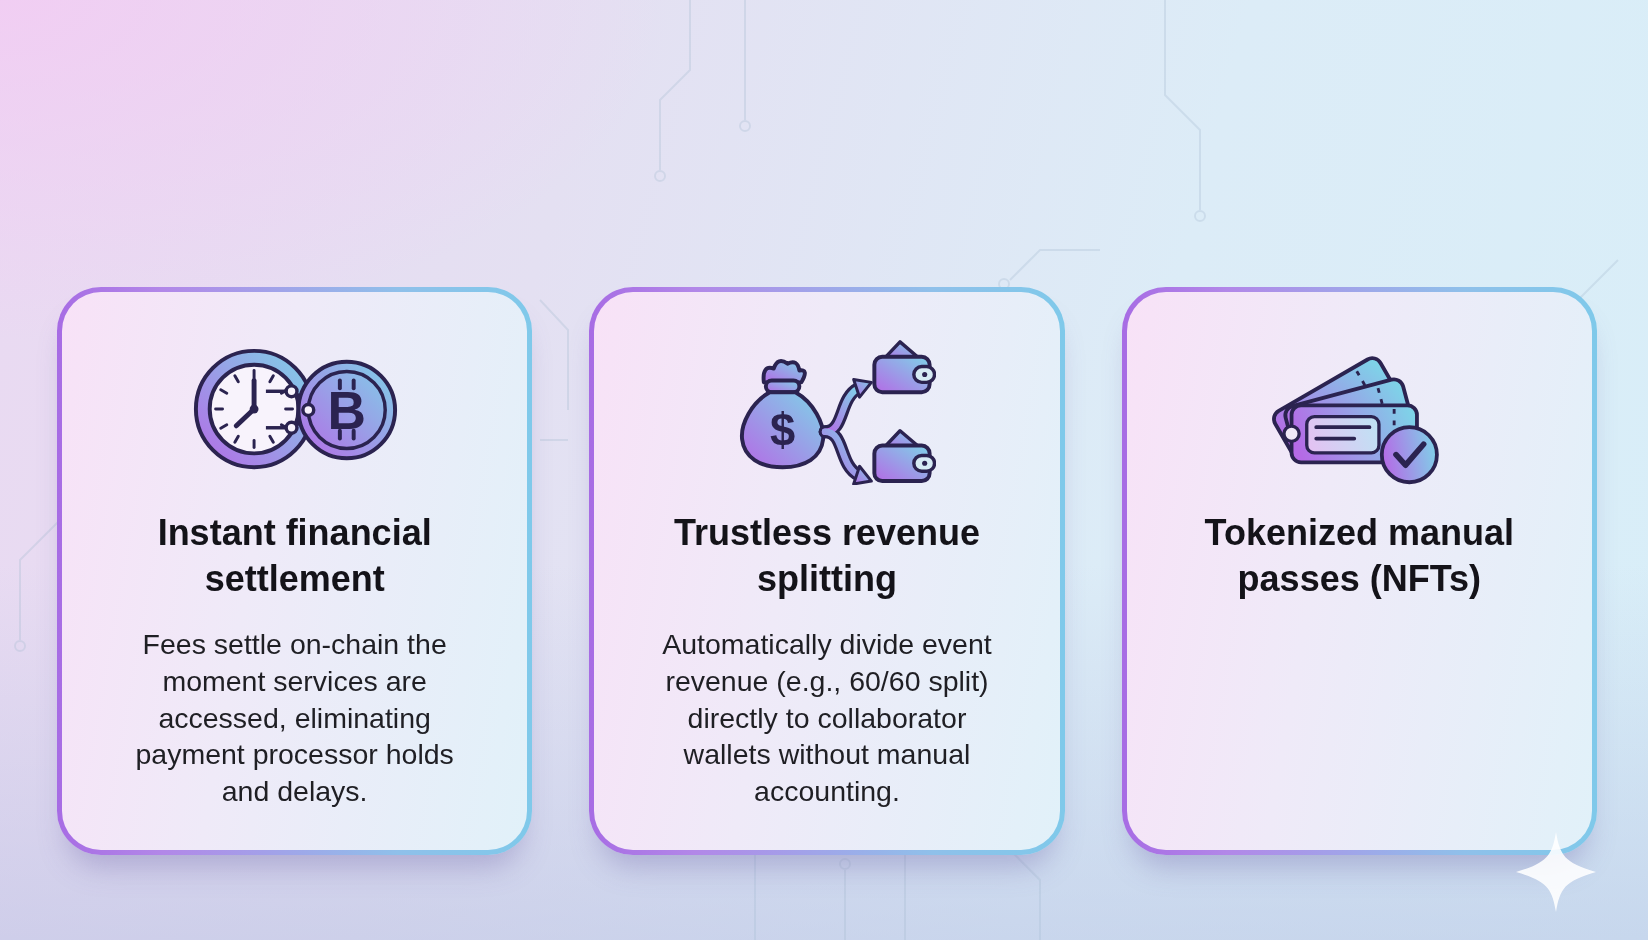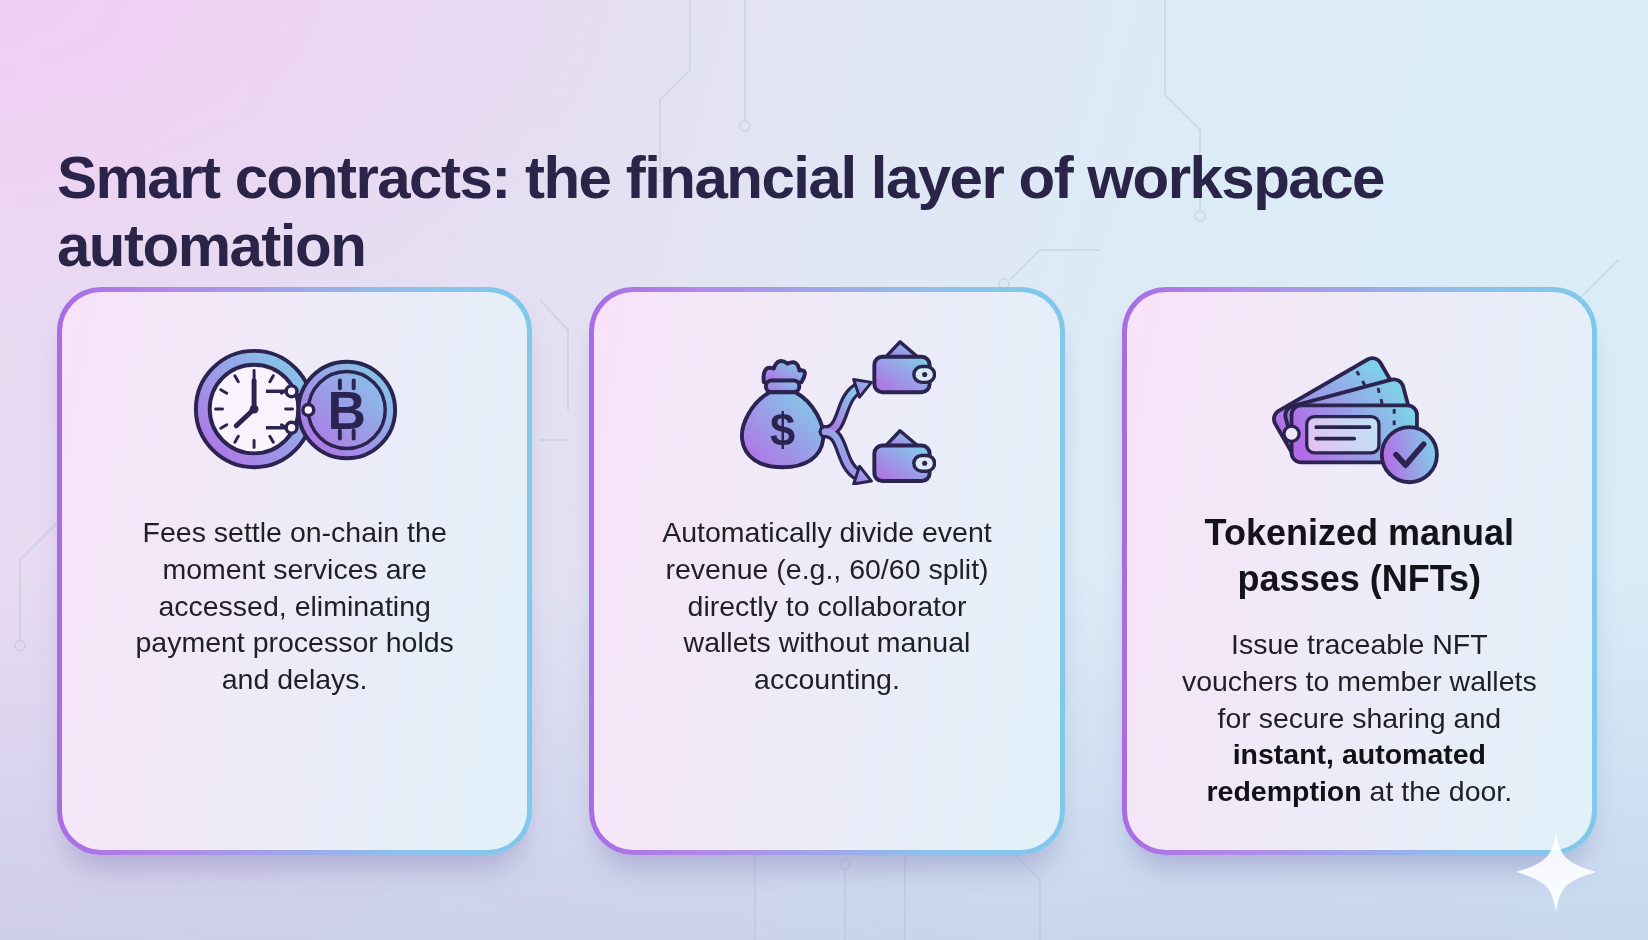--- a/index.html
+++ b/index.html
@@ -71,21 +71,20 @@
       <path d="M755 940 V850 L785 820 V770"></path>
         <circle cx="785" cy="764" r="5"></circle>
       <path d="M845 940 V870"></path>
         <circle cx="845" cy="864" r="5"></circle>
       <path d="M905 940 V830 L935 800"></path>
         <circle cx="941" cy="796" r="5"></circle>
       <path d="M1040 940 V880 L1010 850"></path>
     </g>
   </svg>
 
-  <h1 class="page-title">Smart contracts: the financial layer of workspace automation</h1>
 
   <div class="cards">
 
     <div class="card">
       <div class="card-inner">
         <div class="card-icon">
           <svg width="212" height="148" viewBox="0 0 215 150">
             <defs>
               <linearGradient id="grad1" x1="0" y1="1" x2="1" y2="0">
                 <stop offset="0" stop-color="#b56ae6"></stop>
@@ -126,20 +125,21 @@
             <circle cx="121" cy="74" r="5.5" fill="#f8f3fc" stroke="#2b2350" stroke-width="3.5"></circle>
             <g stroke="#2b2350" stroke-width="4" stroke-linecap="round">
               <path d="M153 44 V52"></path>
                 <path d="M167 44 V52"></path>
               <path d="M153 95 V103"></path>
                 <path d="M167 95 V103"></path>
             </g>
             <text x="160" y="93" text-anchor="middle" font-size="54" font-weight="bold" font-family="Liberation Sans, sans-serif" fill="#2b2350">B</text>
           </svg>
         </div>
+        <h2 class="card-heading">Instant financial settlement</h2>
         <p class="card-body"><span>Fees settle on-chain the moment services are accessed, eliminating payment processor holds and delays.</span></p>
       </div>
     </div>
 
     <div class="card">
       <div class="card-inner">
         <div class="card-icon">
           <svg width="218" height="148" viewBox="0 0 220 150">
             <defs>
               <linearGradient id="grad2" x1="0" y1="1" x2="1" y2="0">
@@ -166,20 +166,21 @@
               <circle cx="51" cy="28" r="2.6" fill="#2b2350"></circle>
             </g>
             <g transform="translate(158,100)">
               <path d="M8 14 L26 -5 L46 12 Z" fill="url(#grad2)" stroke="#2b2350" stroke-width="3.5" stroke-linejoin="round"></path>
               <rect x="0" y="10" width="56" height="36" rx="8" fill="url(#grad2)" stroke="#2b2350" stroke-width="4"></rect>
               <rect x="40" y="20" width="21" height="16" rx="8" fill="#d6ebf4" stroke="#2b2350" stroke-width="3.5"></rect>
               <circle cx="51" cy="28" r="2.6" fill="#2b2350"></circle>
             </g>
           </svg>
         </div>
+        <h2 class="card-heading">Trustless revenue splitting</h2>
         <p class="card-body"><span>Automatically divide event revenue (e.g., 60/60 split) directly to collaborator wallets without manual accounting.</span></p>
       </div>
     </div>
 
     <div class="card">
       <div class="card-inner">
         <div class="card-icon">
           <svg width="208" height="152" viewBox="0 0 210 160">
             <defs>
               <linearGradient id="grad3" x1="0" y1="0.5" x2="1" y2="0.3">
@@ -202,21 +203,20 @@
             <rect x="34" y="74" width="132" height="60" rx="10" fill="url(#grad3)" stroke="#2b2350" stroke-width="4"></rect>
             <line x1="142" y1="78" x2="142" y2="130" stroke="#2b2350" stroke-width="3" stroke-dasharray="5 7"></line>
             <rect x="50" y="86" width="76" height="38" rx="8" fill="url(#grad3b)" stroke="#2b2350" stroke-width="3.5"></rect>
             <path d="M60 97 H116 M60 109 H100" stroke="#2b2350" stroke-width="4" stroke-linecap="round" fill="none"></path>
             <circle cx="34" cy="104" r="8" fill="#efe8f7" stroke="#2b2350" stroke-width="3.5"></circle>
             <circle cx="158" cy="126" r="29" fill="url(#grad3)" stroke="#2b2350" stroke-width="4"></circle>
             <path d="M144 126 L154 137 L173 115" stroke="#2b2350" stroke-width="6" fill="none" stroke-linecap="round" stroke-linejoin="round"></path>
           </svg>
         </div>
         <h2 class="card-heading">Tokenized manual passes (NFTs)</h2>
-        <p class="card-body"><span>Issue traceable NFT vouchers to member wallets for secure sharing and </span><strong>instant, automated redemption</strong><span> at the door.</span></p>
       </div>
     </div>
 
   </div>
 
   <svg class="sparkle" viewBox="0 0 70 70">
     <path d="M35 0 C38.5 20 42 27 70 35 C42 43 38.5 50 35 70 C31.5 50 28 43 0 35 C28 27 31.5 20 35 0 Z" fill="#ffffff" opacity="0.88"></path>
   </svg>
 
 </div>

